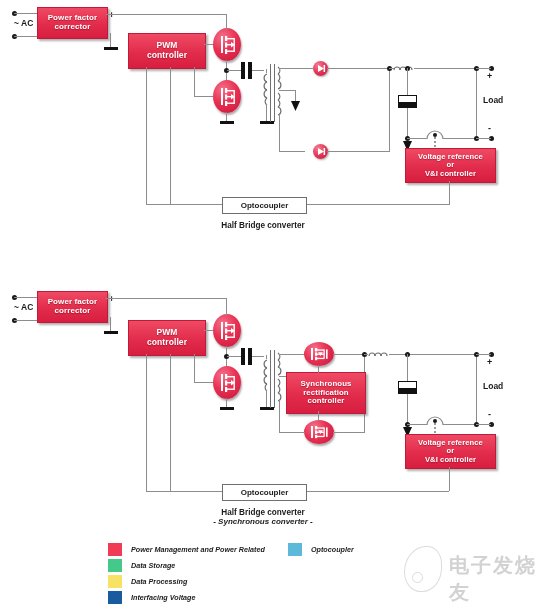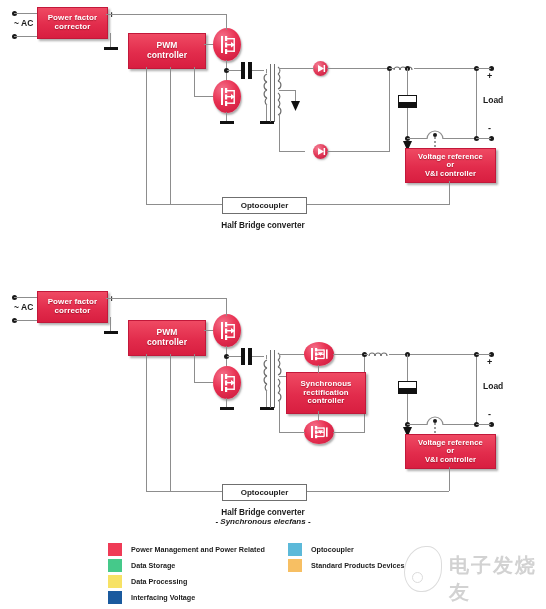--- a/index.html
+++ b/index.html
@@ -86,21 +86,21 @@
 
   
   .hop{position:absolute;}
   .hop svg{width:100%;height:100%;display:block;}
 
   
   .dotline{position:absolute;width:0;border-left:2px dotted #9a9a9a;}
 
   
   .legend{position:absolute;}
-  .legend-item{position:absolute;display:flex;align-items:center;}
+  .legend-item{position:absolute;display:flex;align-items:center;font-style:italic;}
   .sw{width:14px;height:13px;flex:0 0 auto;}
   .legend-item span.t{
     font-size:7.2px;font-weight:bold;color:#1c1c1c;margin-left:9px;white-space:nowrap;
   }
 
   
   .wm{position:absolute;color:#cfcfcf;pointer-events:none;user-select:none;margin-left:19px;}
   .wm .cn{font-size:20px;font-weight:bold;letter-spacing:2px;color:#d2d2d2;
           font-family:"DejaVu Sans",sans-serif;}
   .wm .en{font-size:11px;letter-spacing:1px;color:#d6d6d6;margin-top:1px;}
@@ -515,21 +515,21 @@
 
     <div class="block" style="left:405px;top:434px;width:89px;height:33px;font-size:7.6px;white-space:pre-line">Voltage reference
 or
 V&amp;I controller</div>
     <div class="wire v" style="left:449px;top:467px;height:24px"></div>
 
     <div class="wire h" style="left:146px;top:491px;width:303px"></div>
     <div class="wbox" style="left:222px;top:484px;width:83px;height:15px;font-size:8px">Optocoupler</div>
 
     <div class="caption" style="left:173px;top:508px;width:180px;font-size:8.2px">Half Bridge converter</div>
-    <div class="caption" style="left:173px;top:517px;width:180px;font-size:8px;font-style:italic">- Synchronous elecfans -</div>
+    <div class="caption" style="left:173px;top:517px;width:180px;font-size:8px;font-style:italic">- Synchronous converter -</div>
   </div>
 
   <div class="legend" style="left:0;top:0;width:546px;height:609px">
 
     <div class="legend-item" style="left:108px;top:543px">
       <div class="sw" style="background:#ef3b56"></div>
       <span class="t">Power Management and Power Related</span>
     </div>
     <div class="legend-item" style="left:108px;top:559px">
       <div class="sw" style="background:#45c98a"></div>
@@ -540,24 +540,20 @@
       <span class="t">Data Processing</span>
     </div>
     <div class="legend-item" style="left:108px;top:591px">
       <div class="sw" style="background:#1a5a9e"></div>
       <span class="t">Interfacing Voltage</span>
     </div>
 
     <div class="legend-item" style="left:288px;top:543px">
       <div class="sw" style="background:#5cb9d9"></div>
       <span class="t">Optocoupler</span>
-    </div>
-    <div class="legend-item" style="left:288px;top:559px">
-      <div class="sw" style="background:#f7bf63"></div>
-      <span class="t">Standard Products Devices</span>
     </div>
   </div>
 
   <div class="wm" style="left:430px;top:552px">
     <div class="cn">电子发烧友</div>
     <div class="en">www.solution.com</div>
   </div>
   <div class="wm-ring" style="left:404px;top:546px;width:36px;height:44px;border-radius:60% 40% 55% 45%"></div>
   <div class="wm-ring" style="left:412px;top:572px;width:9px;height:9px"></div>
 

